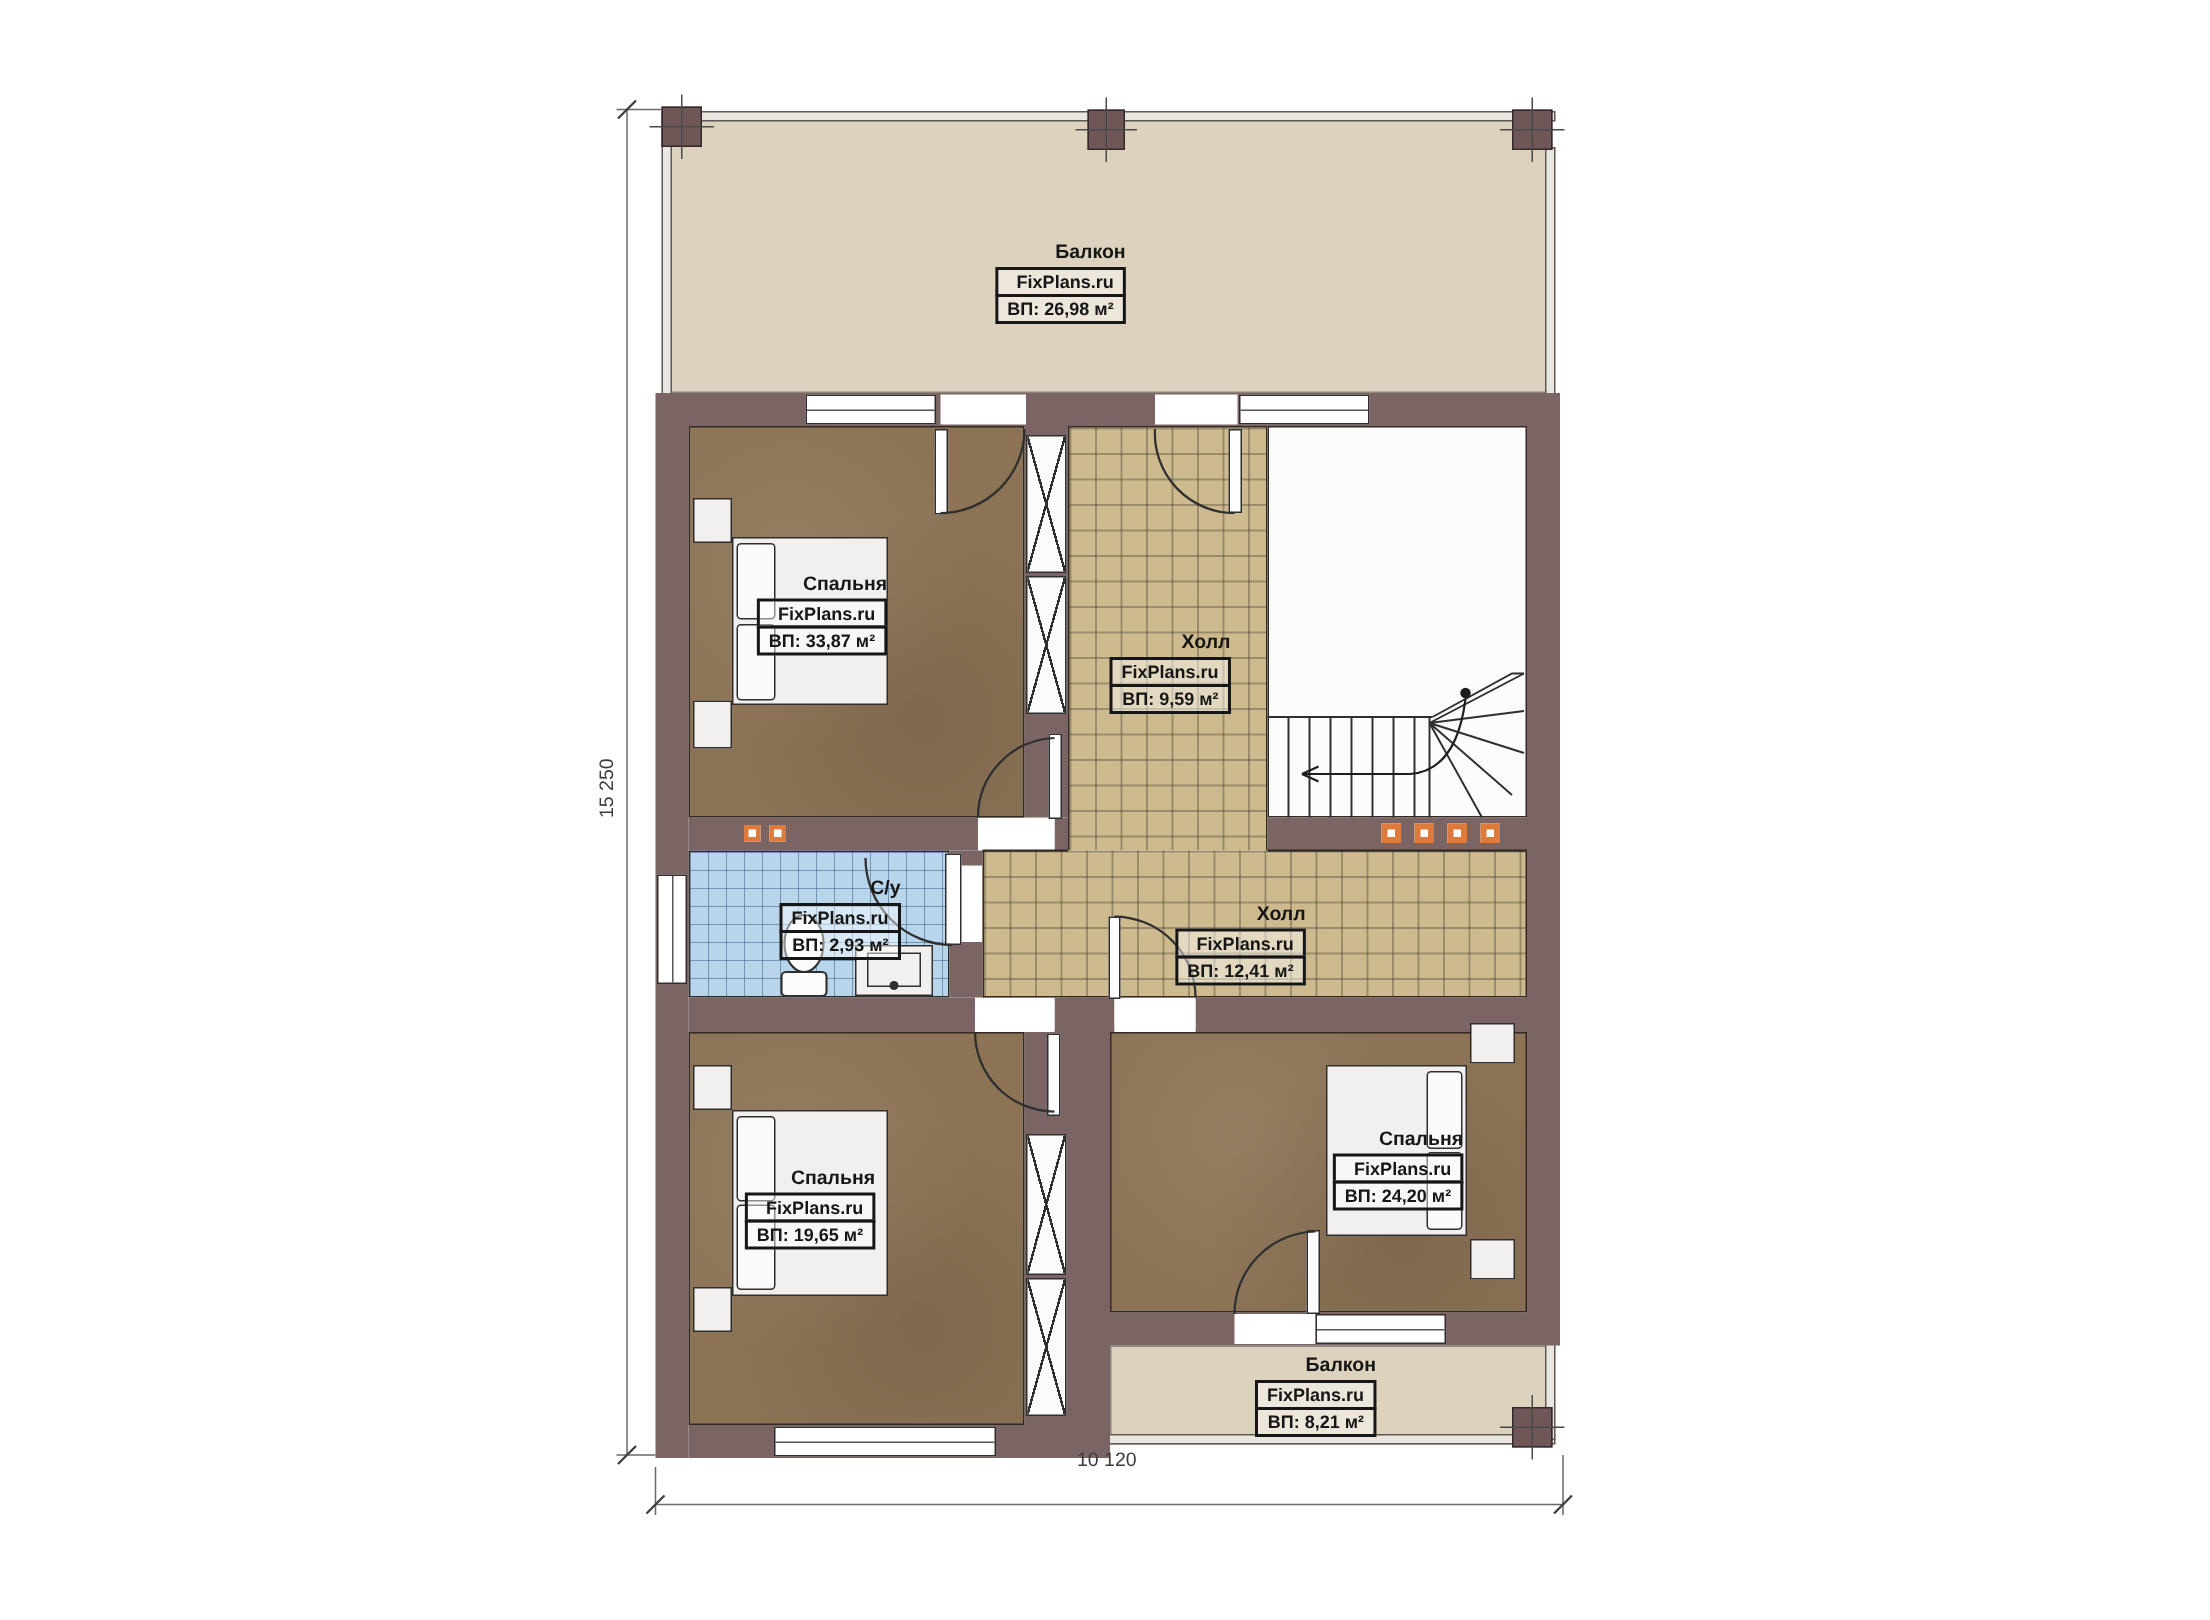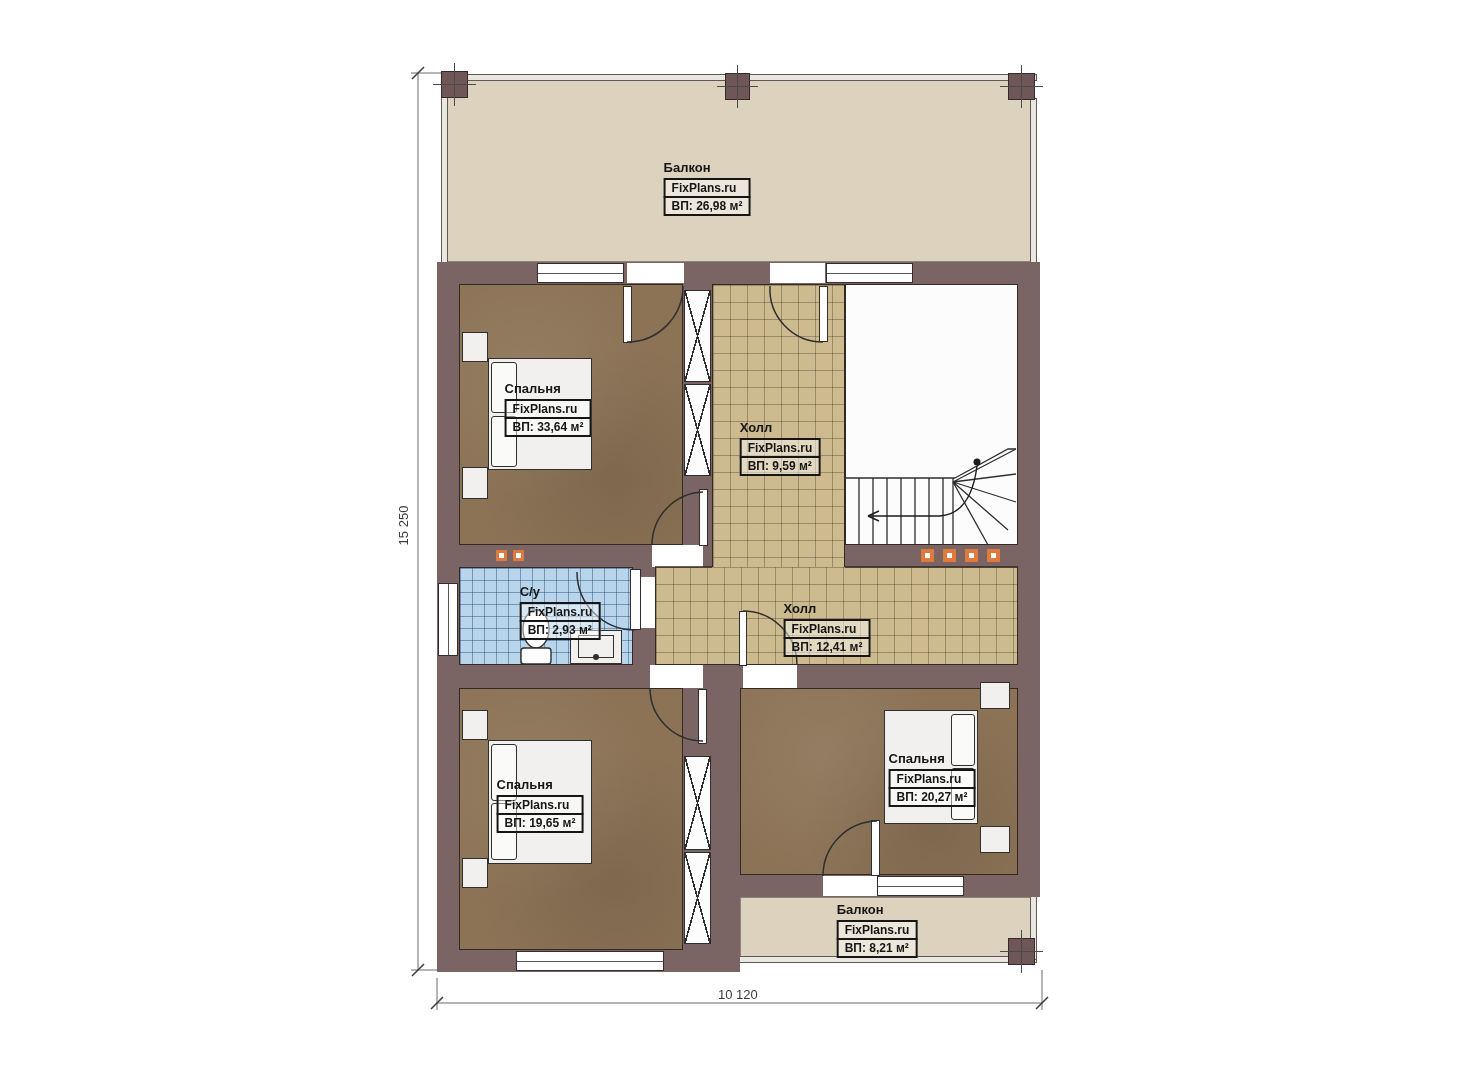--- a/index.html
+++ b/index.html
@@ -32,21 +32,21 @@
   .leaf{position:absolute;box-sizing:border-box;background:#fdfdfd;border:1px solid #2f2f2f;}
   .vent{position:absolute;box-sizing:border-box;background:#fcfcfc;border:1.5px solid #2f2f2f;
     background-image:
       linear-gradient(to top right,transparent calc(50% - .8px),#2f2f2f calc(50% - .8px),#2f2f2f calc(50% + .8px),transparent calc(50% + .8px)),
       linear-gradient(to bottom right,transparent calc(50% - .8px),#2f2f2f calc(50% - .8px),#2f2f2f calc(50% + .8px),transparent calc(50% + .8px));}
   .furn{position:absolute;box-sizing:border-box;background:#f1f0ee;border:1.5px solid #2f2f2f;}
   .pillow{position:absolute;box-sizing:border-box;background:#fafaf8;border:1px solid #2f2f2f;border-radius:3px;}
   .marker{position:absolute;box-sizing:content-box;background:#fff;border:4px solid var(--c-marker,#dd7a3c);width:5px;height:5px;}
   .marker.sm{border-width:3px;}
   
-  .room-label{position:absolute;transform:translateX(-50%);text-align:left;z-index:40;}
+  .room-label{position:absolute;transform:translateX(-50%);text-align:right;z-index:40;}
   .room-label .rname{font-size:13px;font-weight:bold;color:#161616;margin-bottom:3px;white-space:nowrap;}
   .room-label .rbox{display:block;border:2px solid #161616;background:rgba(255,255,255,.45);
     font-size:12px;font-weight:bold;color:#161616;padding:1px 6px;white-space:nowrap;}
   .room-label .rbox + .rbox{margin-top:-2px;}
   .dim{position:absolute;font-size:13px;color:#3c3c3c;z-index:40;white-space:nowrap;}
   svg.overlay{position:absolute;left:0;top:0;z-index:30;pointer-events:none;}
 </style>
 </head>
 <body>
 
@@ -207,21 +207,21 @@
   </svg>
 
   <div class="room-label" style="left:707px;top:160px;">
     <div class="rname">Балкон</div>
     <div class="rbox">FixPlans.ru</div>
     <div class="rbox">ВП: 26,98 м²</div>
   </div>
   <div class="room-label" style="left:548px;top:381px;">
     <div class="rname">Спальня</div>
     <div class="rbox">FixPlans.ru</div>
-    <div class="rbox">ВП: 33,64 м²</div>
+    <div class="rbox">ВП: 33,87 м²</div>
   </div>
   <div class="room-label" style="left:780px;top:420px;">
     <div class="rname">Холл</div>
     <div class="rbox">FixPlans.ru</div>
     <div class="rbox">ВП: 9,59 м²</div>
   </div>
   <div class="room-label" style="left:560px;top:584px;">
     <div class="rname">С/у</div>
     <div class="rbox">FixPlans.ru</div>
     <div class="rbox">ВП: 2,93 м²</div>
@@ -232,24 +232,24 @@
     <div class="rbox">ВП: 12,41 м²</div>
   </div>
   <div class="room-label" style="left:540px;top:777px;">
     <div class="rname">Спальня</div>
     <div class="rbox">FixPlans.ru</div>
     <div class="rbox">ВП: 19,65 м²</div>
   </div>
   <div class="room-label" style="left:932px;top:751px;">
     <div class="rname">Спальня</div>
     <div class="rbox">FixPlans.ru</div>
-    <div class="rbox">ВП: 20,27 м²</div>
+    <div class="rbox">ВП: 24,20 м²</div>
   </div>
   <div class="room-label" style="left:877px;top:902px;">
     <div class="rname">Балкон</div>
     <div class="rbox">FixPlans.ru</div>
     <div class="rbox">ВП: 8,21 м²</div>
   </div>
 
   <div class="dim" style="left:384px;top:518px;transform:rotate(-90deg);transform-origin:center;">15 250</div>
-  <div class="dim" style="left:718px;top:987px;">10 120</div>
+  <div class="dim" style="left:718px;top:965px;">10 120</div>
 
 </div>
 
 </body></html>

